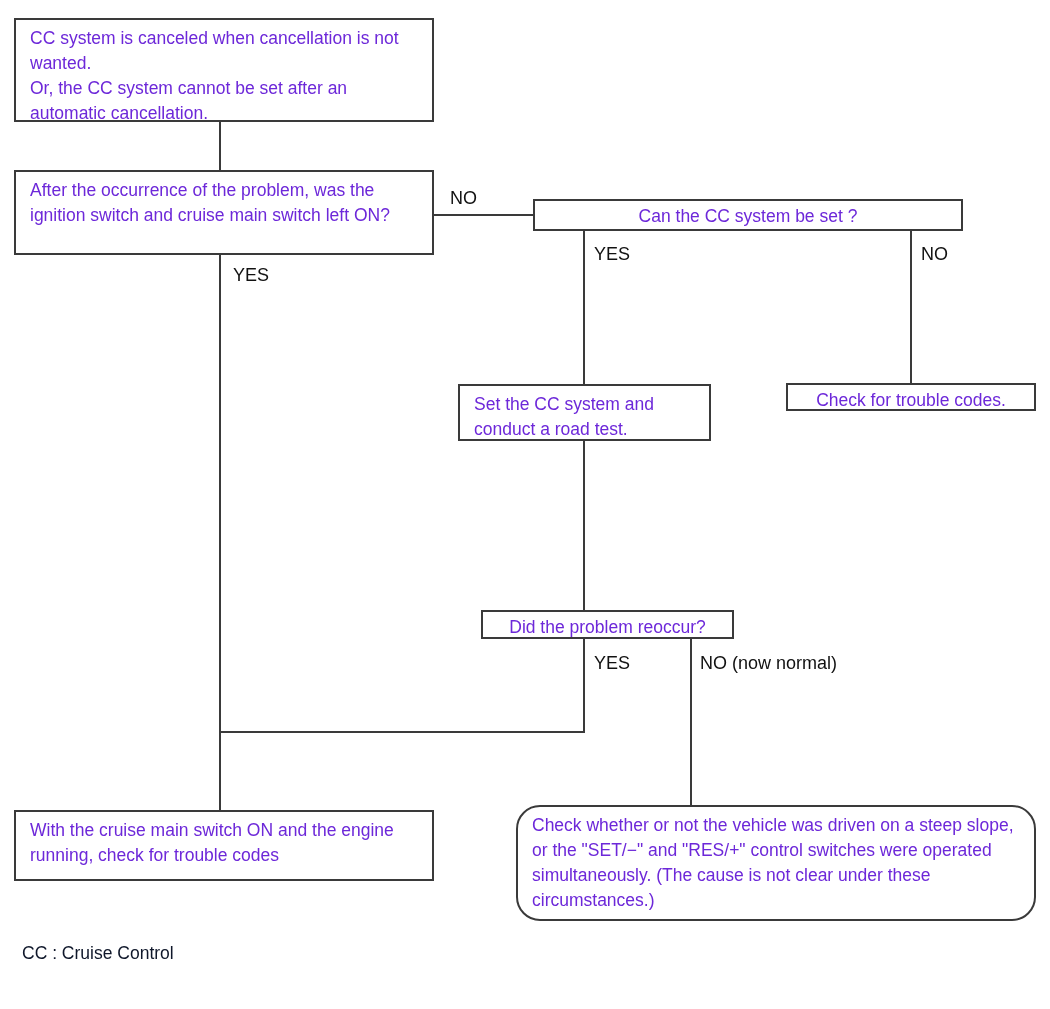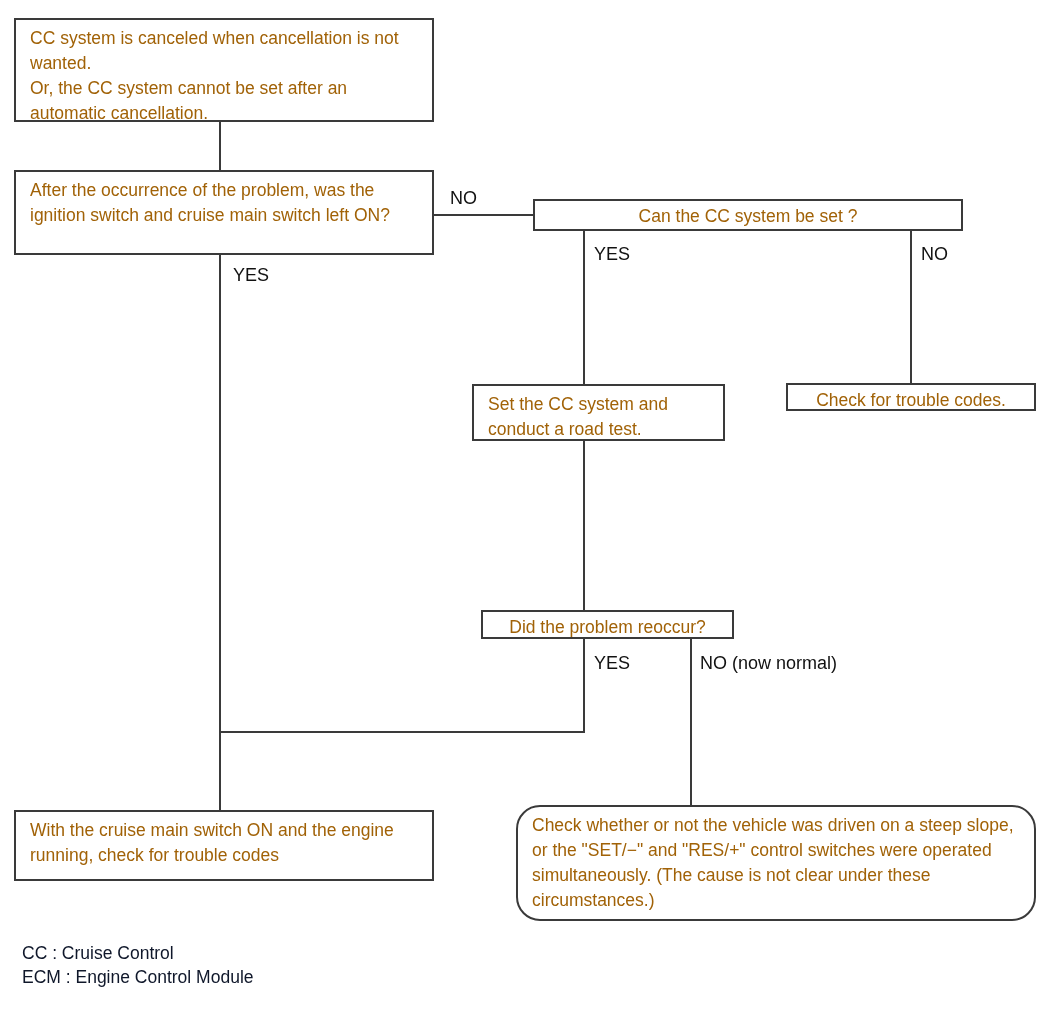--- a/index.html
+++ b/index.html
@@ -16,21 +16,21 @@
     font-family: "Liberation Sans", sans-serif;
     color: #111111;
   }
   .node {
     position: absolute;
     box-sizing: border-box;
     border: 2px solid #3a3a3a;
     background: #ffffff;
     font-size: 17.5px;
     line-height: 25px;
-    color: #a16207;
+    color: #6d28d9;
     padding: 6px 12px 6px 14px;
     white-space: pre-line;
   }
   .node.center {
     text-align: center;
     padding: 3px 10px;
   }
   .line {
     position: absolute;
     background: #3a3a3a;
@@ -57,21 +57,21 @@
 
 <div id="page">
 
   <div class="node" style="left:14px; top:18px; width:420px; height:104px;">CC system is canceled when cancellation is not wanted.
 Or, the CC system cannot be set after an automatic cancellation.</div>
 
   <div class="node" style="left:14px; top:170px; width:420px; height:85px;">After the occurrence of the problem, was the ignition switch and cruise main switch left ON?</div>
 
   <div class="node center" style="left:533px; top:199px; width:430px; height:32px;">Can the CC system be set ?</div>
 
-  <div class="node" style="left:472px; top:384px; width:253px; height:57px;">Set the CC system and conduct a road test.</div>
+  <div class="node" style="left:458px; top:384px; width:253px; height:57px;">Set the CC system and conduct a road test.</div>
 
   <div class="node center" style="left:786px; top:383px; width:250px; height:28px;">Check for trouble codes.</div>
 
   <div class="node center" style="left:457px; top:610px; width:253px; height:29px;margin-left:24px;">Did the problem reoccur?</div>
 
   <div class="node" style="left:14px; top:810px; width:420px; height:71px;">With the cruise main switch ON and the engine running, check for trouble codes</div>
 
   <div class="node" style="left:516px; top:805px; width:520px; height:116px;border-radius:24px;">Check whether or not the vehicle was driven on a steep slope, or the "SET/−" and "RES/+" control switches were operated simultaneously. (The cause is not clear under these circumstances.)</div>
 
   <div class="line v" style="left:219px; top:122px; height:48px;"></div>
@@ -97,15 +97,14 @@
 
   <div class="edge-label" style="left:594px; top:244px;">YES</div>
 
   <div class="edge-label" style="left:921px; top:244px;">NO</div>
 
   <div class="edge-label" style="left:594px; top:653px;">YES</div>
 
   <div class="edge-label" style="left:700px; top:653px;">NO (now normal)</div>
 
   <div class="legend" style="left:22px; top:941px;">CC : Cruise Control</div>
-  <div class="legend" style="left:22px; top:965px;">ECM : Engine Control Module</div>
 
 </div>
 
 </body></html>

